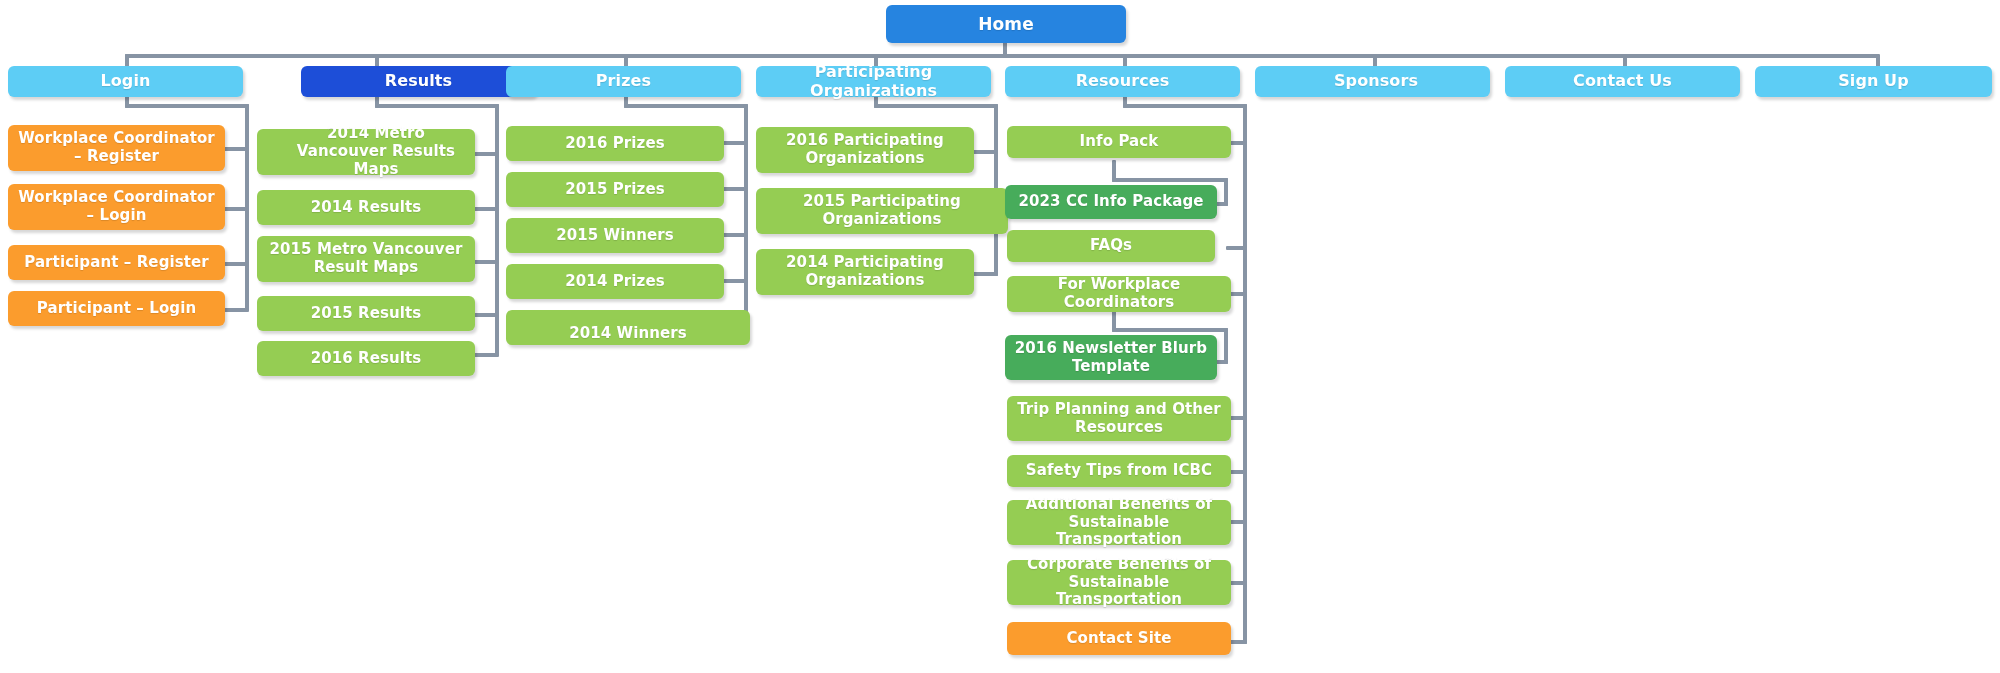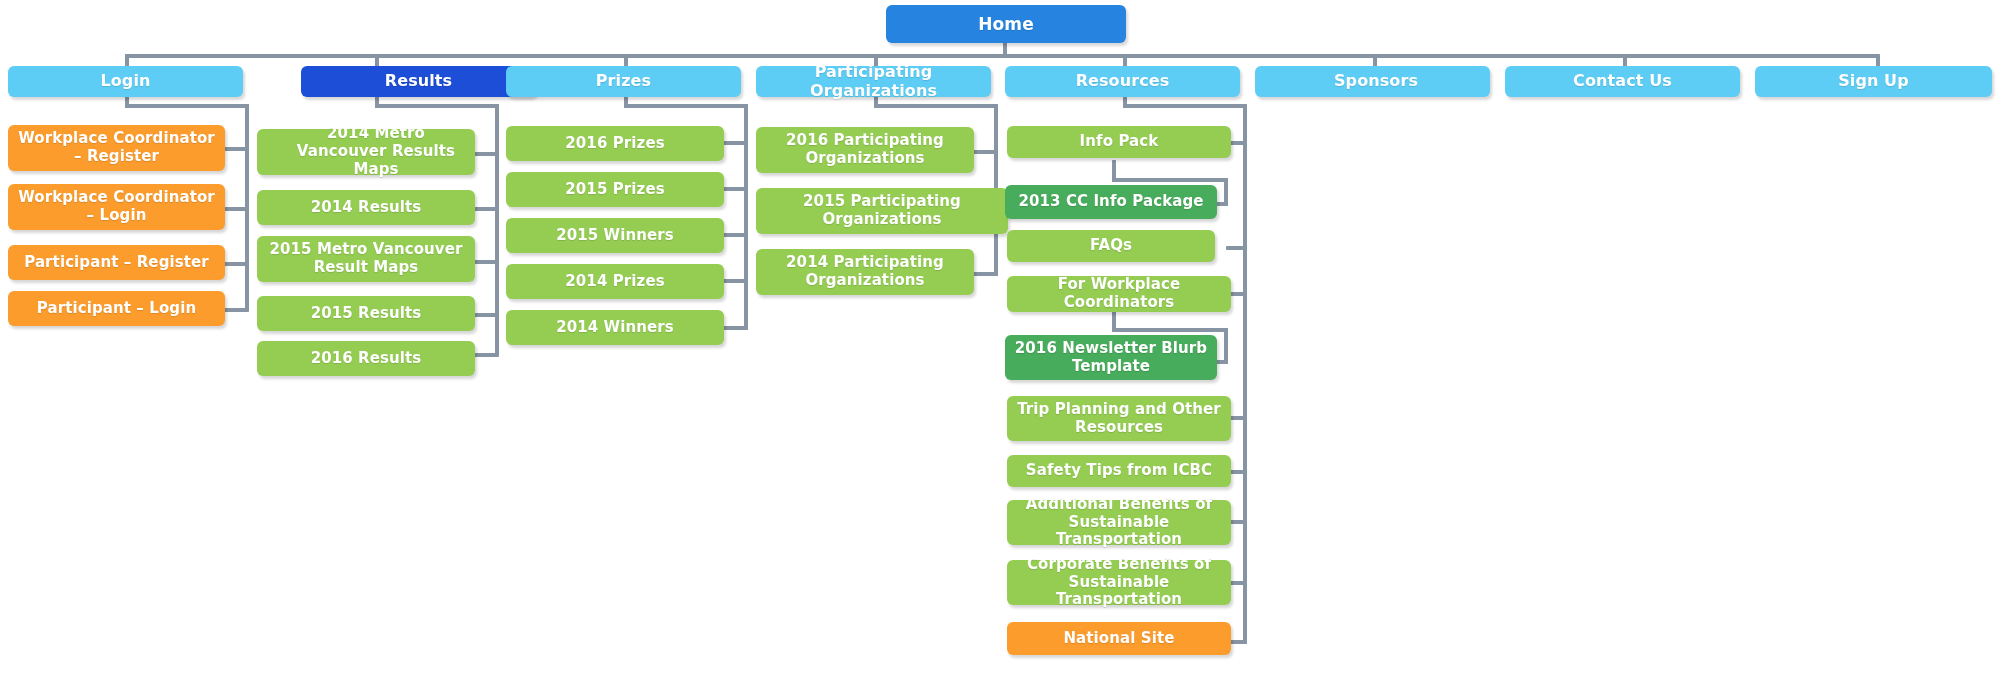--- a/index.html
+++ b/index.html
@@ -190,39 +190,39 @@
   </div>
   <div class="node t-green" style="left: 506px; top: 172px; width: 218px; height: 35px; background: rgb(149, 205, 83);">
     <span>2015 Prizes</span>
   </div>
   <div class="node t-green" style="left: 506px; top: 218px; width: 218px; height: 35px; background: rgb(149, 205, 83);">
     <span>2015 Winners</span>
   </div>
   <div class="node t-green" style="left: 506px; top: 264px; width: 218px; height: 35px; background: rgb(149, 205, 83);">
     <span>2014 Prizes</span>
   </div>
-  <div class="node t-green" style="left: 506px; top: 310px; width: 218px; height: 35px; background: rgb(149, 205, 83);">
+  <div class="node t-green" style="left: 506px; top: 310px; width: 244px; height: 35px; background: rgb(149, 205, 83); align-items: flex-end;">
     <span>2014 Winners</span>
   </div>
 
   <div class="node t-green" style="left: 756px; top: 127px; width: 218px; height: 46px; background: rgb(149, 205, 83);">
     <span>2016 Participating Organizations</span>
   </div>
   <div class="node t-green" style="left: 756px; top: 188px; width: 252px; height: 46px; background: rgb(149, 205, 83);">
     <span>2015 Participating Organizations</span>
   </div>
   <div class="node t-green" style="left: 756px; top: 249px; width: 218px; height: 46px; background: rgb(149, 205, 83);">
     <span>2014 Participating Organizations</span>
   </div>
 
   <div class="node t-green" style="left: 1007px; top: 126px; width: 224px; height: 32px; background: rgb(149, 205, 83);">
     <span>Info Pack</span>
   </div>
   <div class="node t-darkgreen" style="left: 1005px; top: 185px; width: 212px; height: 34px; background: rgb(71, 172, 91);">
-    <span>2013 CC Info Package</span>
+    <span>2023 CC Info Package</span>
   </div>
   <div class="node t-green" style="left: 1007px; top: 230px; width: 208px; height: 32px; background: rgb(149, 205, 83);">
     <span>FAQs</span>
   </div>
   <div class="node t-green" style="left: 1007px; top: 276px; width: 224px; height: 36px; background: rgb(149, 205, 83);">
     <span>For Workplace Coordinators</span>
   </div>
   <div class="node t-darkgreen" style="left: 1005px; top: 335px; width: 212px; height: 45px; background: rgb(71, 172, 91); justify-content: center;">
     <span>2016 Newsletter Blurb Template</span>
   </div>
@@ -232,16 +232,16 @@
   <div class="node t-green" style="left: 1007px; top: 455px; width: 224px; height: 32px; background: rgb(149, 205, 83);">
     <span>Safety Tips from ICBC</span>
   </div>
   <div class="node t-green" style="left: 1007px; top: 500px; width: 224px; height: 45px; background: rgb(149, 205, 83);">
     <span>Additional Benefits of Sustainable Transportation</span>
   </div>
   <div class="node t-green" style="left: 1007px; top: 560px; width: 224px; height: 45px; background: rgb(149, 205, 83);">
     <span>Corporate Benefits of Sustainable Transportation</span>
   </div>
   <div class="node t-orange" style="left: 1007px; top: 622px; width: 224px; height: 33px; background: rgb(251, 156, 45);">
-    <span>National Site</span>
+    <span>Contact Site</span>
   </div>
 
 </div>
 
 </body></html>

